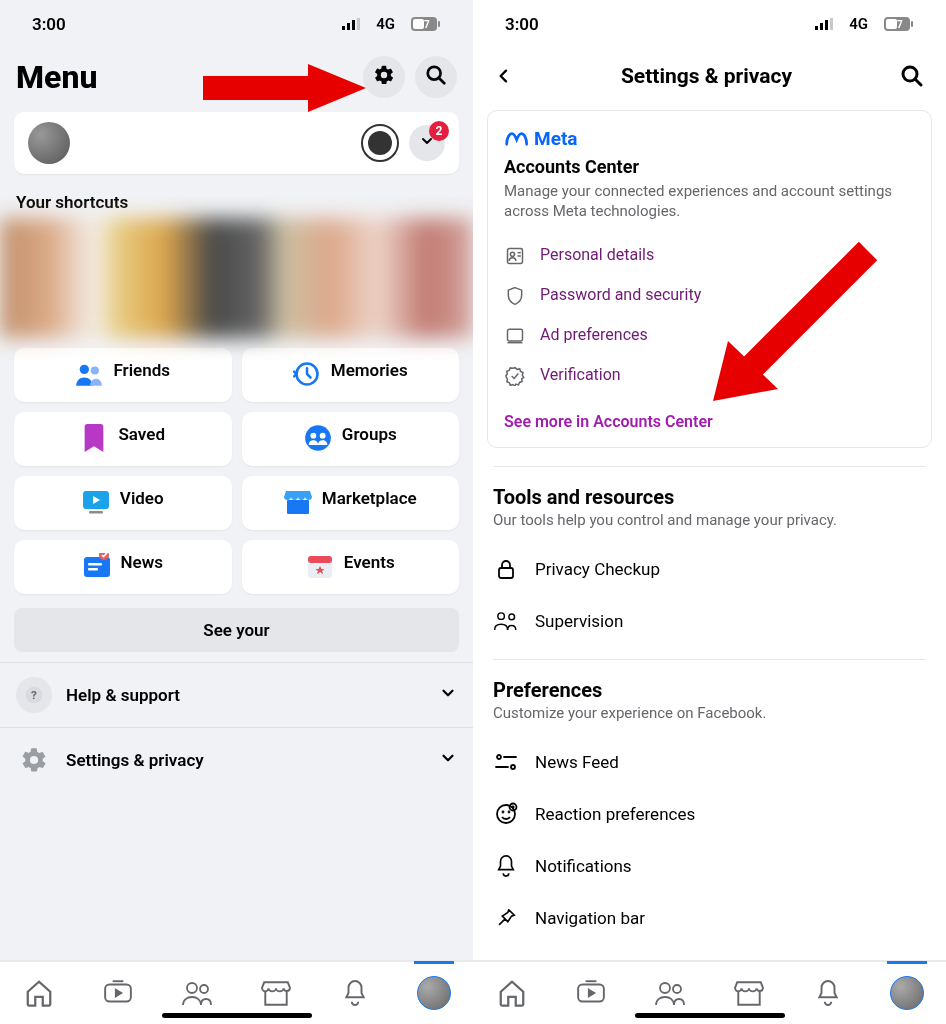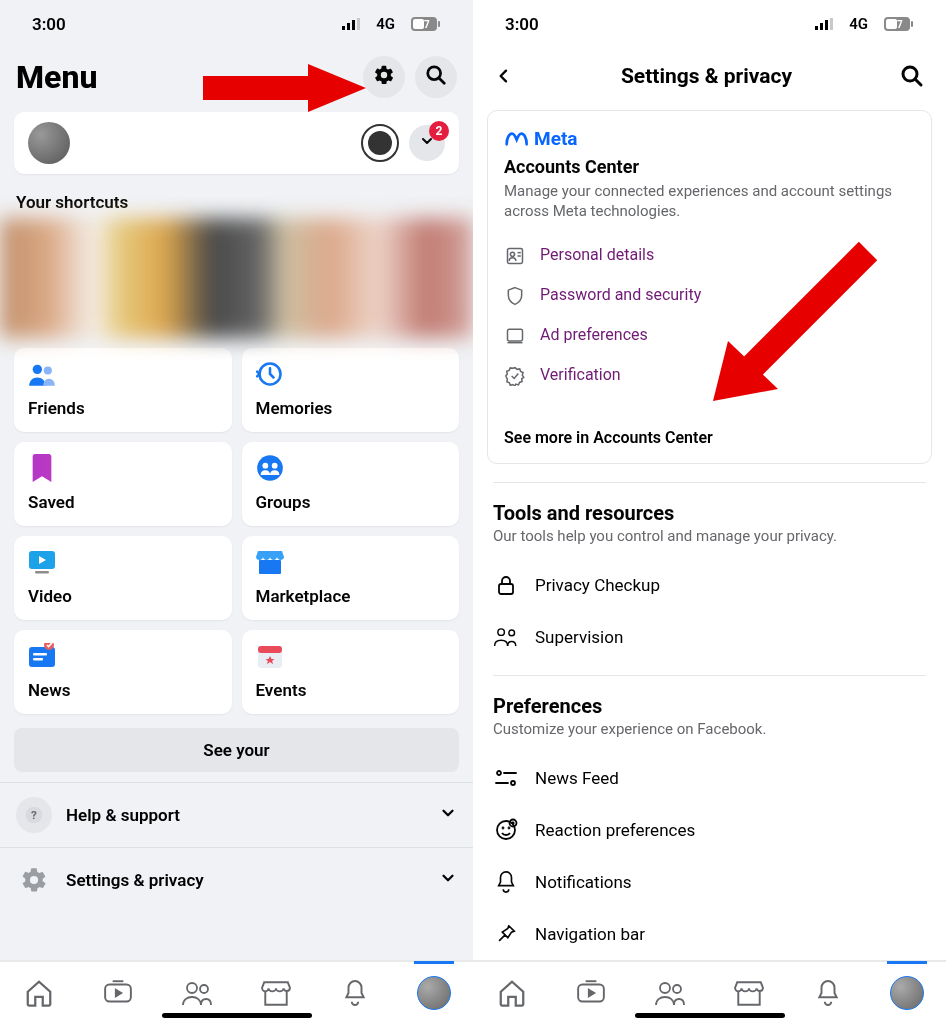--- a/index.html
+++ b/index.html
@@ -18,21 +18,21 @@
   .profile-card { margin: 0 14px 10px; background:#fff; border-radius:10px; padding:10px 14px; display:flex; align-items:center; gap:10px; box-shadow: 0 1px 2px rgba(0,0,0,0.06); }
   .avatar { width:42px; height:42px; border-radius:50%; background: radial-gradient(circle at 30% 30%, #999, #555); }
   .profile-card .spacer { flex:1; }
   .switch-icon { width:38px; height:38px; border-radius:50%; border:2px solid #333; display:flex; align-items:center; justify-content:center; position:relative; }
   .switch-icon .inner { width:24px; height:24px; border-radius:50%; background:#333; }
   .notif-btn { width:36px; height:36px; border-radius:50%; background:#e4e6ea; display:flex; align-items:center; justify-content:center; position:relative; font-weight:700; }
   .notif-badge { position:absolute; top:-4px; right:-4px; width:20px; height:20px; border-radius:50%; background:#e41e3f; color:#fff; font-size:12px; display:flex; align-items:center; justify-content:center; font-weight:700; }
   .shortcuts-label { font-size:17px; font-weight:600; padding: 8px 16px 6px; color:#050505; }
   .shortcuts-row { height:120px; margin:0 0 10px 0; background: linear-gradient(90deg, #b87f54 0%, #d79a6f 10%, #f6f0ea 20%, #e6c46a 25%, #d89830 35%, #2b2b2b 45%, #4d4d4d 55%, #c8b895 60%, #d99b78 70%, #edd0c2 80%, #b8655a 90%, #cf968e 100%); filter: blur(10px); opacity:0.85; }
   .tiles { display:grid; grid-template-columns: 1fr 1fr; gap:10px; padding: 0 14px; }
-  .tile { background:#fff; border-radius:10px; padding:12px 14px 14px; box-shadow: 0 1px 2px rgba(0,0,0,0.06); display:flex; flex-direction:column; gap:10px; cursor:pointer;justify-content:center; }
+  .tile { background:#fff; border-radius:10px; padding:12px 14px 14px; box-shadow: 0 1px 2px rgba(0,0,0,0.06); display:flex; gap:10px; cursor:pointer;justify-content:center; }
   .tile .ticon { width:28px; height:28px; display:flex; align-items:center; justify-content:center; }
   .tile .label { font-size:17px; font-weight:600; color:#050505; }
   .see-more { margin:14px 14px 10px; background:#e4e6ea; border-radius:8px; text-align:center; padding:12px; font-weight:600; font-size:17px; cursor:pointer; }
   .menu-row { display:flex; align-items:center; padding:14px 16px; border-top:1px solid #dcdfe3; gap:14px; cursor:pointer; background:#f0f2f5; }
   .menu-row .mlabel { flex:1; font-size:17px; font-weight:600; }
   .menu-row .micon { width:36px; height:36px; border-radius:50%; background:#e4e6ea; display:flex; align-items:center; justify-content:center; }
   .tabbar { height:64px; border-top:2px solid #e8e9eb; display:flex; align-items:center; justify-content:space-around; background:#fff; }
   .tab { width:60px; height:60px; display:flex; align-items:center; justify-content:center; cursor:pointer; position:relative; }
   .tab.active::before { content:""; position:absolute; top:-2px; left:10px; right:10px; height:3px; background:#1877f2; }
   .tab .avatar-small { width:34px; height:34px; border-radius:50%; background: radial-gradient(circle at 30% 30%, #aaa, #666); border:1px solid #1877f2; }
@@ -44,21 +44,21 @@
   .header-right .title { flex:1; text-align:center; font-size:21px; font-weight:700; }
   .back-btn { width:30px; height:30px; display:flex; align-items:center; justify-content:center; cursor:pointer; }
   .search-btn-r { width:36px; height:36px; display:flex; align-items:center; justify-content:center; cursor:pointer; }
   .card { margin:0 14px 18px; border:1px solid #e4e6ea; border-radius:10px; padding:16px; position:relative; }
   .meta-logo { display:flex; align-items:center; gap:6px; margin-bottom:6px; }
   .meta-logo .mtext { font-size:19px; font-weight:700; color:#0866ff; }
   .card h3 { font-size:18px; font-weight:700; margin-bottom:4px; color:#050505; }
   .card .sub { font-size:15px; color:#65676b; margin-bottom:14px; line-height:1.35; }
   .ac-item { display:flex; align-items:flex-start; gap:14px; padding:9px 0; color:#701a75; font-size:16px; cursor:pointer; }
   .ac-item .aicon { width:22px; height:22px; display:flex; align-items:center; justify-content:center; }
-  .see-more-link { color:#000000; font-size:16px; font-weight:600; margin-top:32px; cursor:pointer; }
+  .see-more-link { color:#a21caf; font-size:16px; font-weight:600; margin-top:16px; cursor:pointer; }
   .section { padding: 0 20px; }
   .section-divider { height:1px; background:#e4e6ea; margin: 0 0 18px 0; }
   .section h3 { font-size:20px; font-weight:700; color:#050505; margin-bottom:2px; }
   .section .sub { font-size:15px; color:#65676b; margin-bottom:14px; }
   .row-item { display:flex; align-items:center; gap:16px; padding:13px 0; font-size:17px; cursor:pointer; }
   .row-item .ricon { width:26px; height:26px; display:flex; align-items:center; justify-content:center; }
   .content-right { flex:1; overflow:hidden; }
 </style>
 </head>
 <body>

